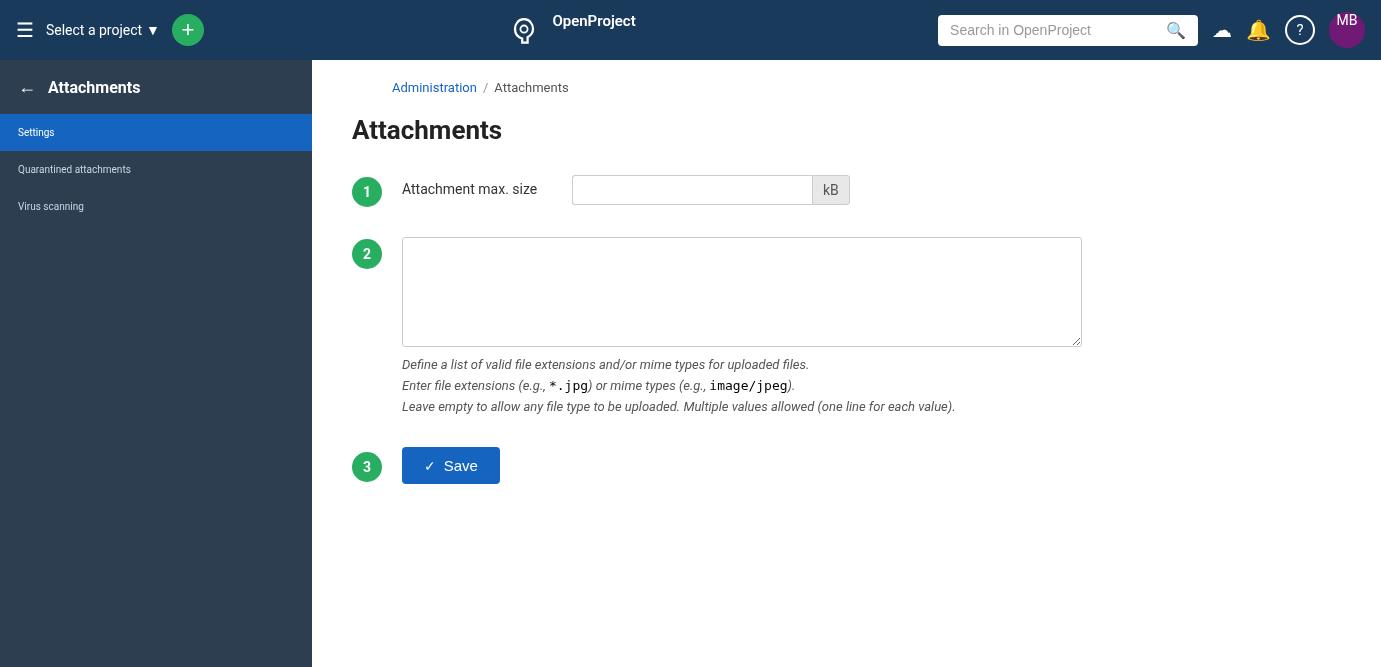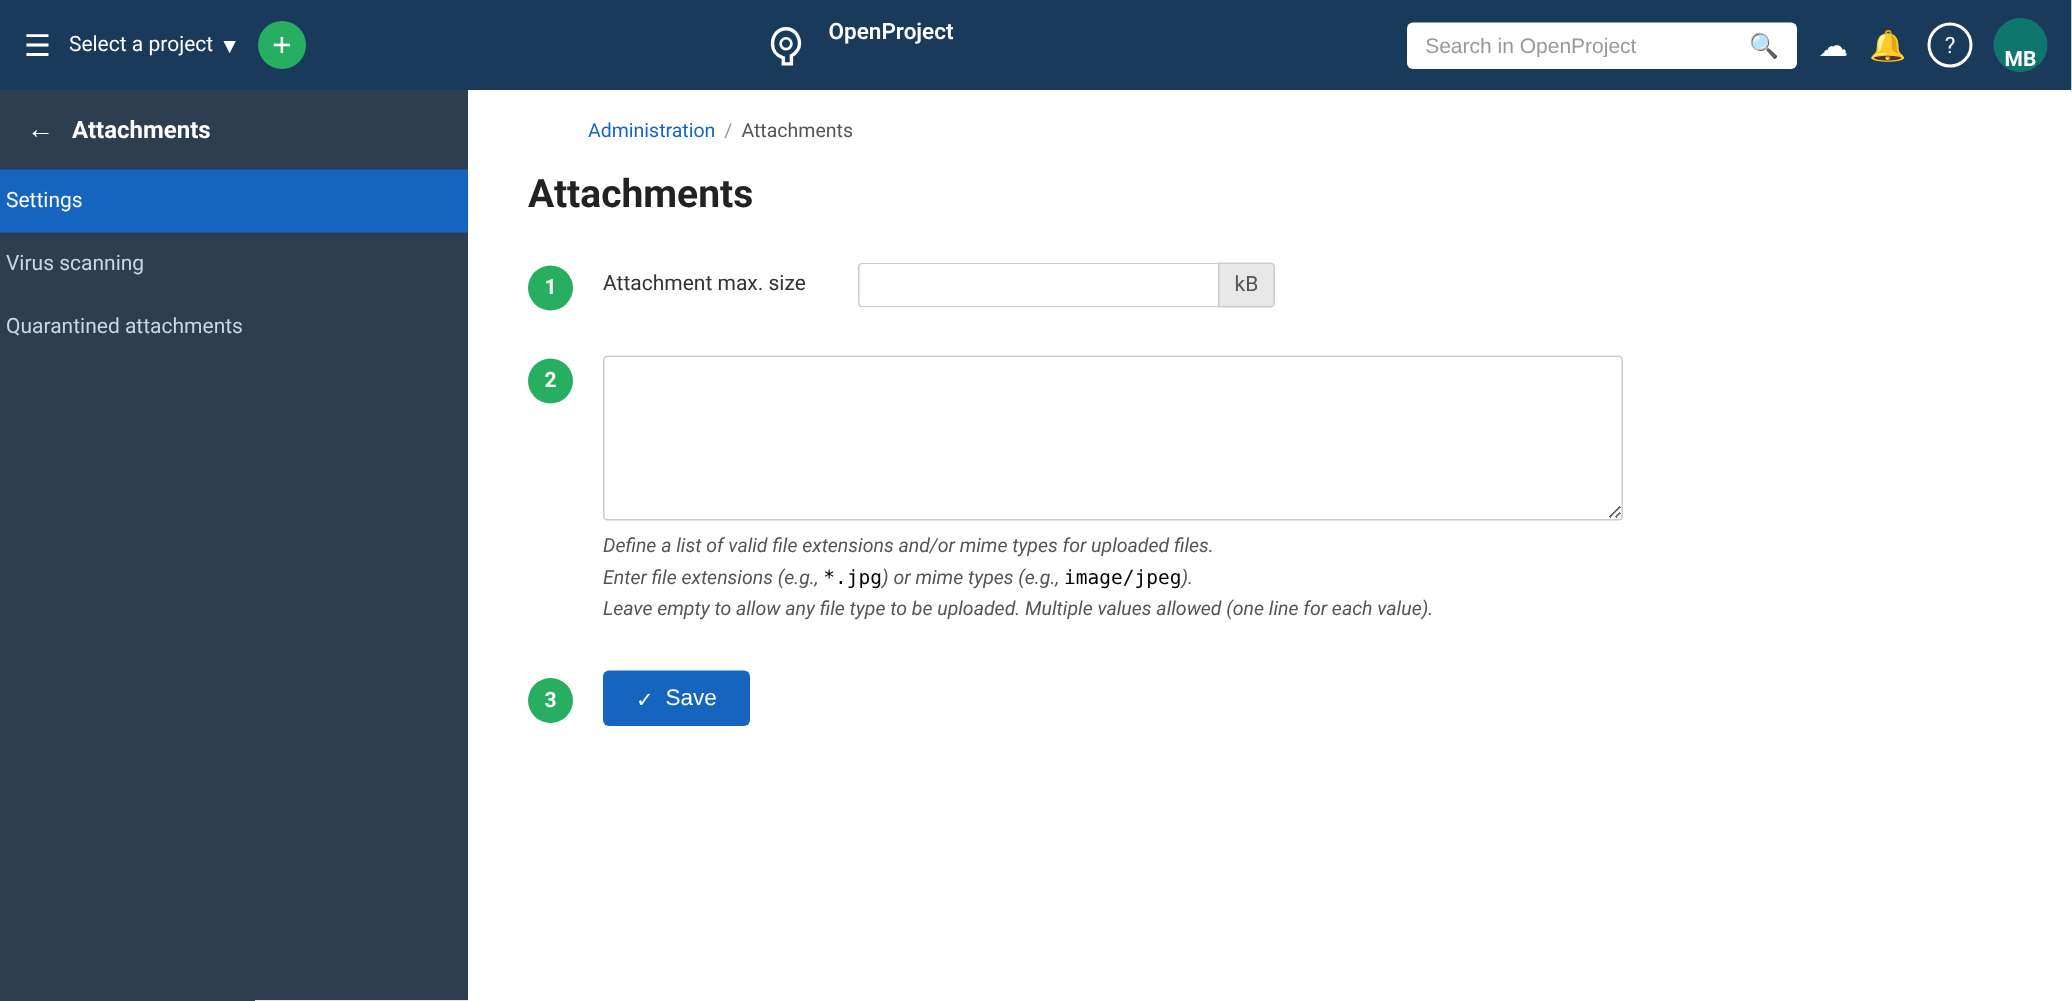--- a/index.html
+++ b/index.html
@@ -60,30 +60,30 @@
       outline: none;
       font-size: 14px;
       color: #14532d;
       width: 100%;
       background: transparent;
     }
     .search-bar input::placeholder { color: #999; }
 
     .grid-icon, .bell-icon, .help-icon { color: #fff; font-size: 20px; cursor: pointer; }
     .avatar {
-      background: #0f766e;
+      background: #701a75;
       border-radius: 50%;
       width: 36px;
       height: 36px;
       display: flex;
-      align-items: flex-end;
+      align-items: flex-start;
       justify-content: center;
       color: #fff;
       font-size: 14px;
-      font-weight: 700;
+      font-weight: 400;
       cursor: pointer;
     }
     .help-circle {
       border: 2px solid #fff;
       border-radius: 50%;
       width: 30px;
       height: 30px;
       display: flex;
       align-items: center;
       justify-content: center;
@@ -113,23 +113,23 @@
       gap: 12px;
       padding: 16px 18px;
       color: #fff;
       background: #2c3e50;
     }
     .sidebar-back-icon { color: #fff; font-size: 18px; cursor: pointer; }
     .sidebar-title { color: #fff; font-size: 16px; font-weight: 700; }
 
     .sidebar-nav { display: flex; flex-direction: column; }
     .sidebar-item {
-      padding: 13px 4px;
+      padding: 13px 18px;
       color: #c8d6e5;
-      font-size: 14px;
+      font-size: 10px;
       cursor: pointer;
       transition: background 0.15s;
     }
     .sidebar-item.active {
       background: #1565c0;
       color: #fff;
     }
 
     
     .content {
@@ -295,24 +295,24 @@
   <aside class="sidebar">
     <div class="sidebar-header">
       <span class="sidebar-back-icon">←</span>
       <span class="sidebar-title">Attachments</span>
     </div>
     <nav class="sidebar-nav">
       <div class="sidebar-item active">
         <span>Settings</span>
       </div>
       <div class="sidebar-item">
+        <span>Quarantined attachments</span>
+      </div>
+      <div class="sidebar-item">
         <span>Virus scanning</span>
-      </div>
-      <div class="sidebar-item">
-        <span>Quarantined attachments</span>
       </div>
     </nav>
   </aside>
 
   <main class="content">
 
     <div class="breadcrumb">
       <a>Administration</a>
       <span class="breadcrumb-sep">/</span>
       <span class="breadcrumb-current">Attachments</span>

